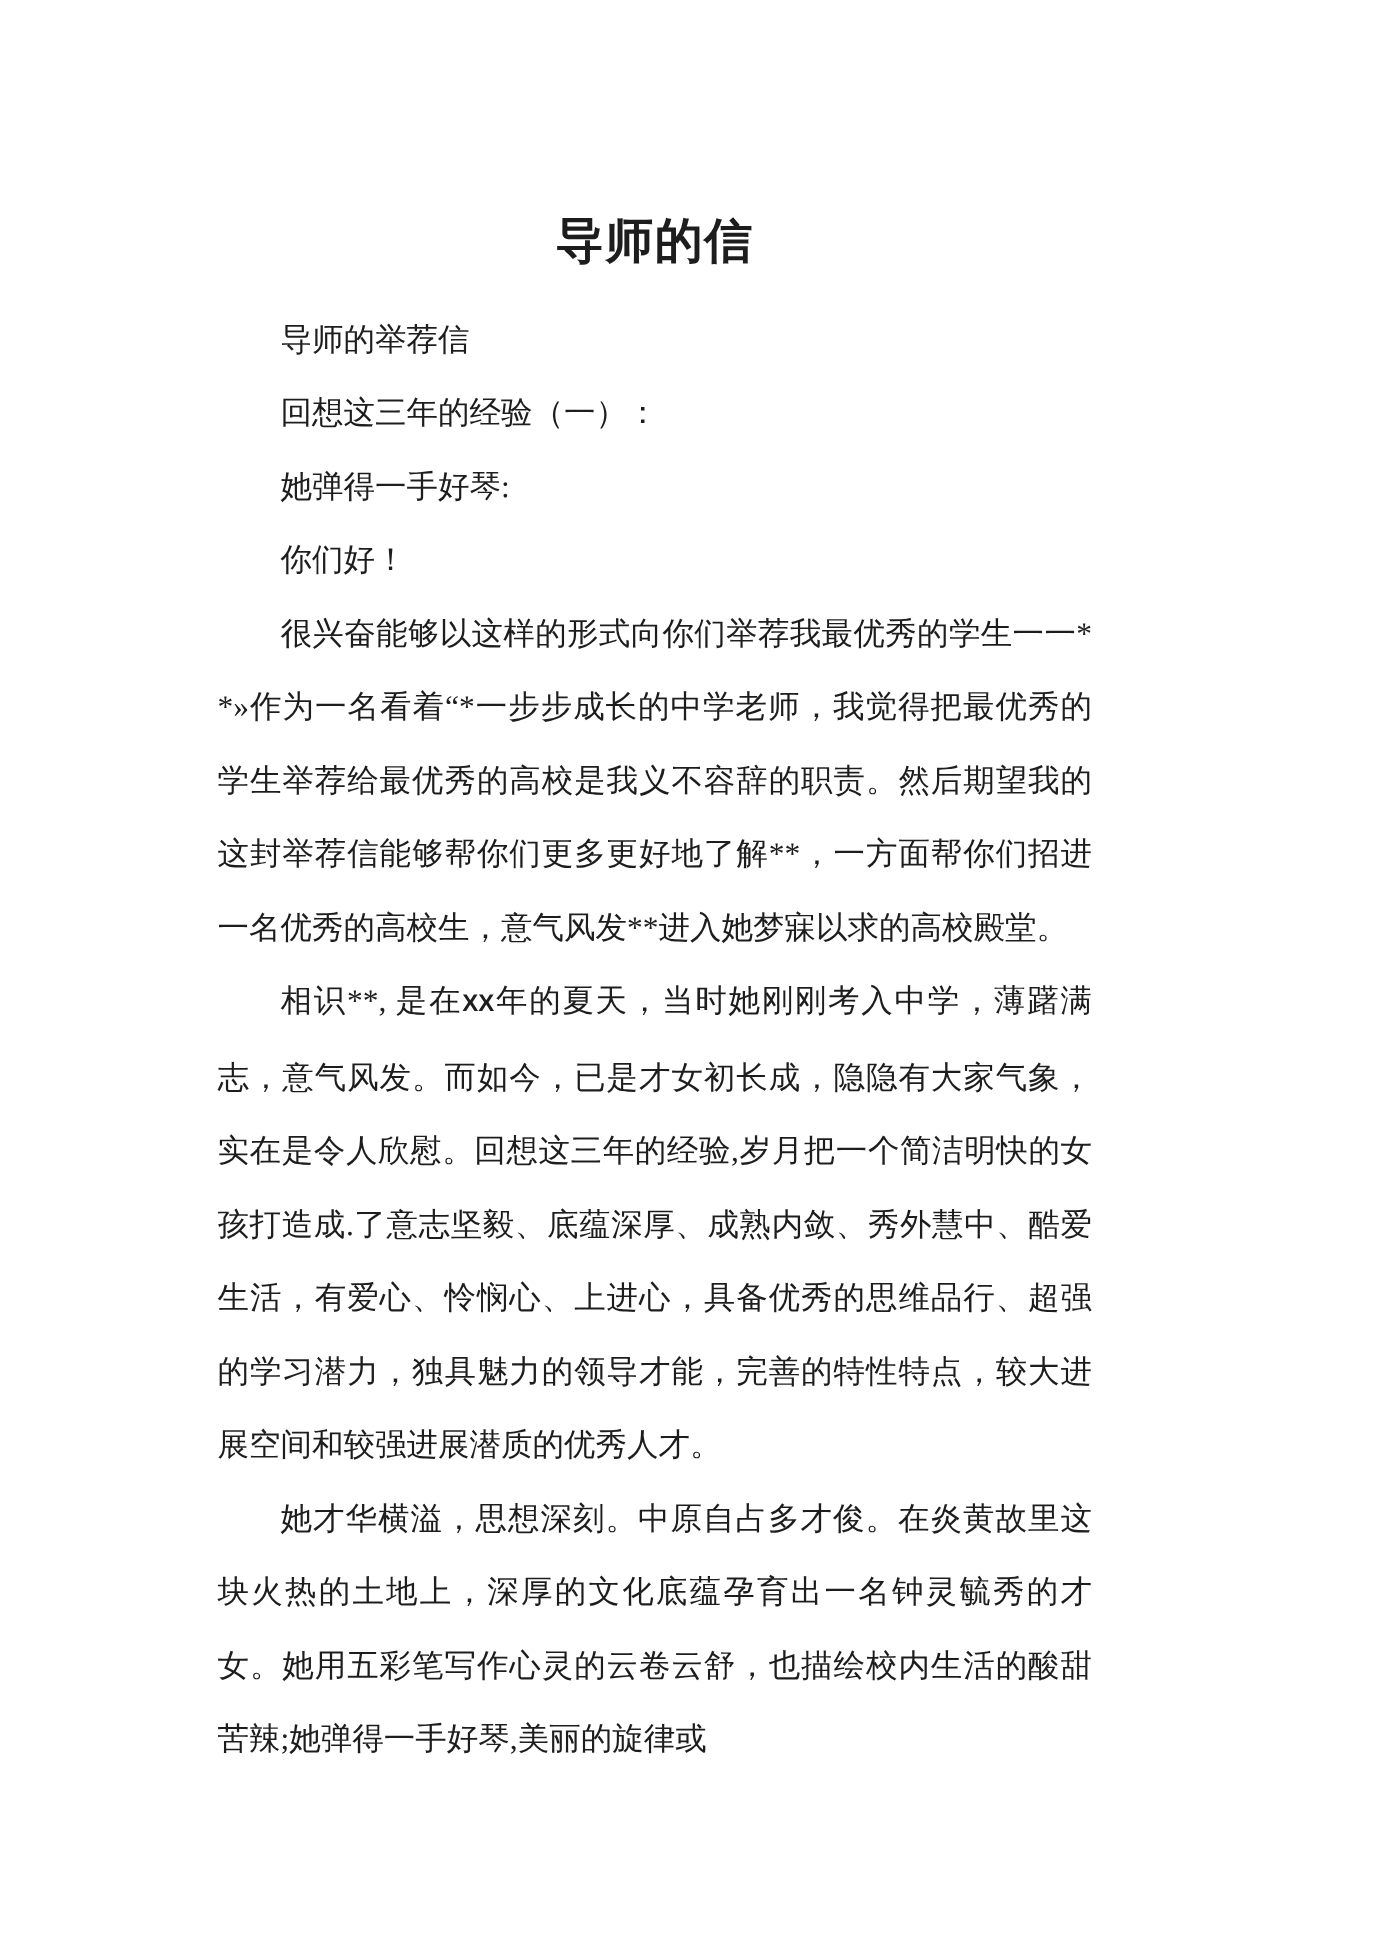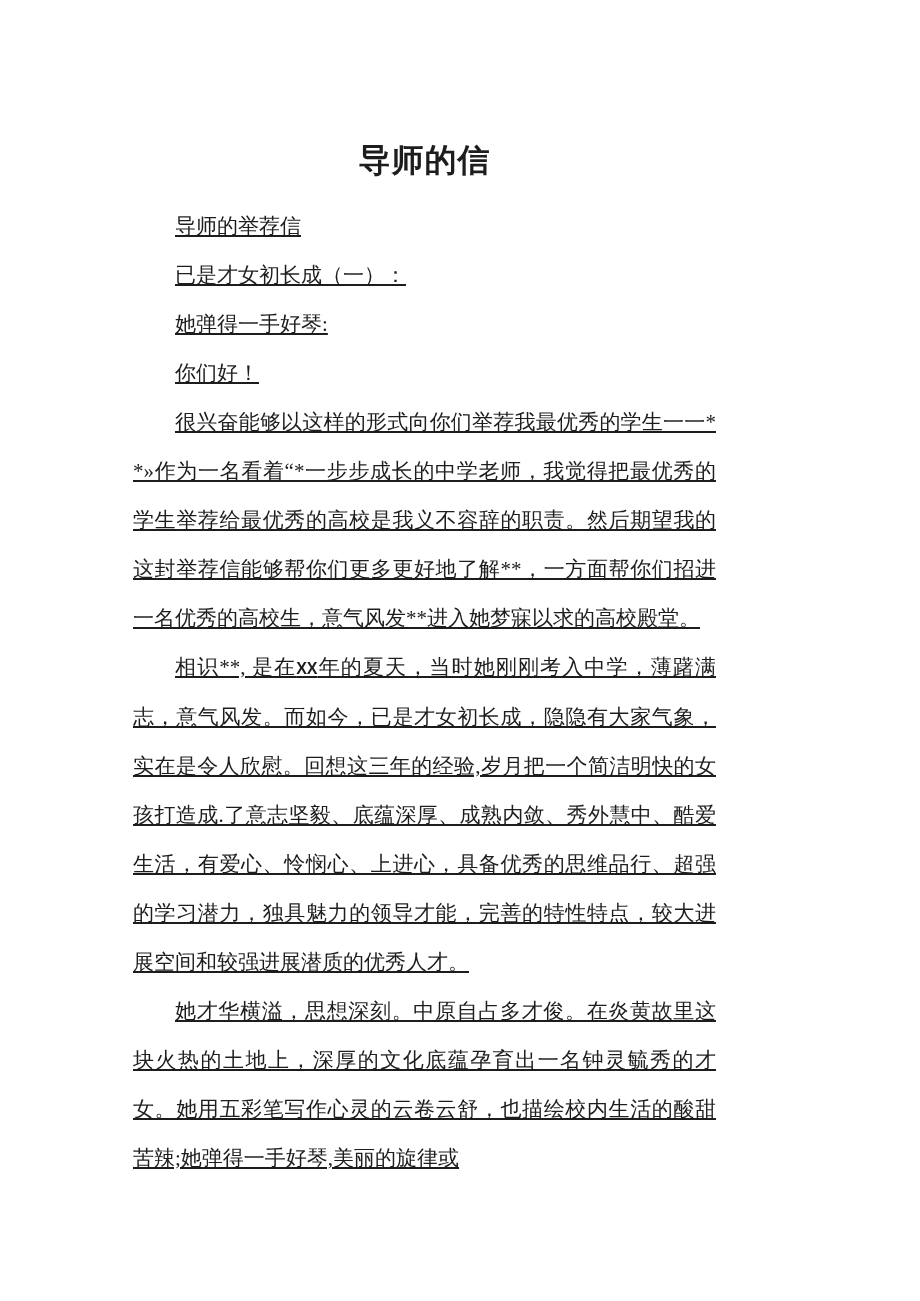--- a/index.html
+++ b/index.html
@@ -13,33 +13,33 @@
     overflow: hidden;
     font-family: "Liberation Serif", "DejaVu Serif", serif;
     color: #1d1d1d;
   }
   .doc {
     box-sizing: border-box;
     width: 808px;
     height: 1301px;
     padding: 136px 92px 0 133px;
     background: #ffffff;
+    margin-left: 12px;
   }
   .doc-title {
     margin: 0 0 18px 0;
     text-align: center;
     font-size: 32px;
     font-weight: 700;
     line-height: 48px;
     letter-spacing: 1px;
   }
   .doc-body {
     font-size: 21px;
     line-height: 49px;
-    text-decoration: underline;
   }
   .para {
     margin: 0;
     text-align: justify;
     text-justify: inter-ideograph;
     word-break: break-all;
   }
   .para.indent {
     text-indent: 2em;
   }
@@ -49,20 +49,20 @@
     font-size: 16px;
   }
 </style>
 </head>
 <body>
 
 <div class="doc">
   <h1 class="doc-title">导师的信</h1>
   <div class="doc-body">
       <p class="para indent"><span>导师的举荐信</span></p>
-      <p class="para indent"><span>已是才女初长成（一）：</span></p>
+      <p class="para indent"><span>回想这三年的经验（一）：</span></p>
       <p class="para indent"><span>她弹得一手好琴:</span></p>
       <p class="para indent"><span>你们好！</span></p>
       <p class="para indent"><span>很兴奋能够以这样的形式向你们举荐我最优秀的学生一一**»作为一名看着“*一步步成长的中学老师，我觉得把最优秀的学生举荐给最优秀的高校是我义不容辞的职责。然后期望我的这封举荐信能够帮你们更多更好地了解**，一方面帮你们招进一名优秀的高校生，意气风发**进入她梦寐以求的高校殿堂。</span></p>
       <p class="para indent"><span>相识**, 是在</span><span class="run-bold">XX</span><span>年的夏天，当时她刚刚考入中学，薄躇满志，意气风发。而如今，已是才女初长成，隐隐有大家气象，实在是令人欣慰。回想这三年的经验,岁月把一个简洁明快的女孩打造成.了意志坚毅、底蕴深厚、成熟内敛、秀外慧中、酷爱生活，有爱心、怜悯心、上进心，具备优秀的思维品行、超强的学习潜力，独具魅力的领导才能，完善的特性特点，较大进展空间和较强进展潜质的优秀人才。</span></p>
       <p class="para indent"><span>她才华横溢，思想深刻。中原自占多才俊。在炎黄故里这块火热的土地上，深厚的文化底蕴孕育出一名钟灵毓秀的才女。她用五彩笔写作心灵的云卷云舒，也描绘校内生活的酸甜苦辣;她弹得一手好琴,美丽的旋律或</span></p>
     </div>
 </div>
 
 </body></html>

